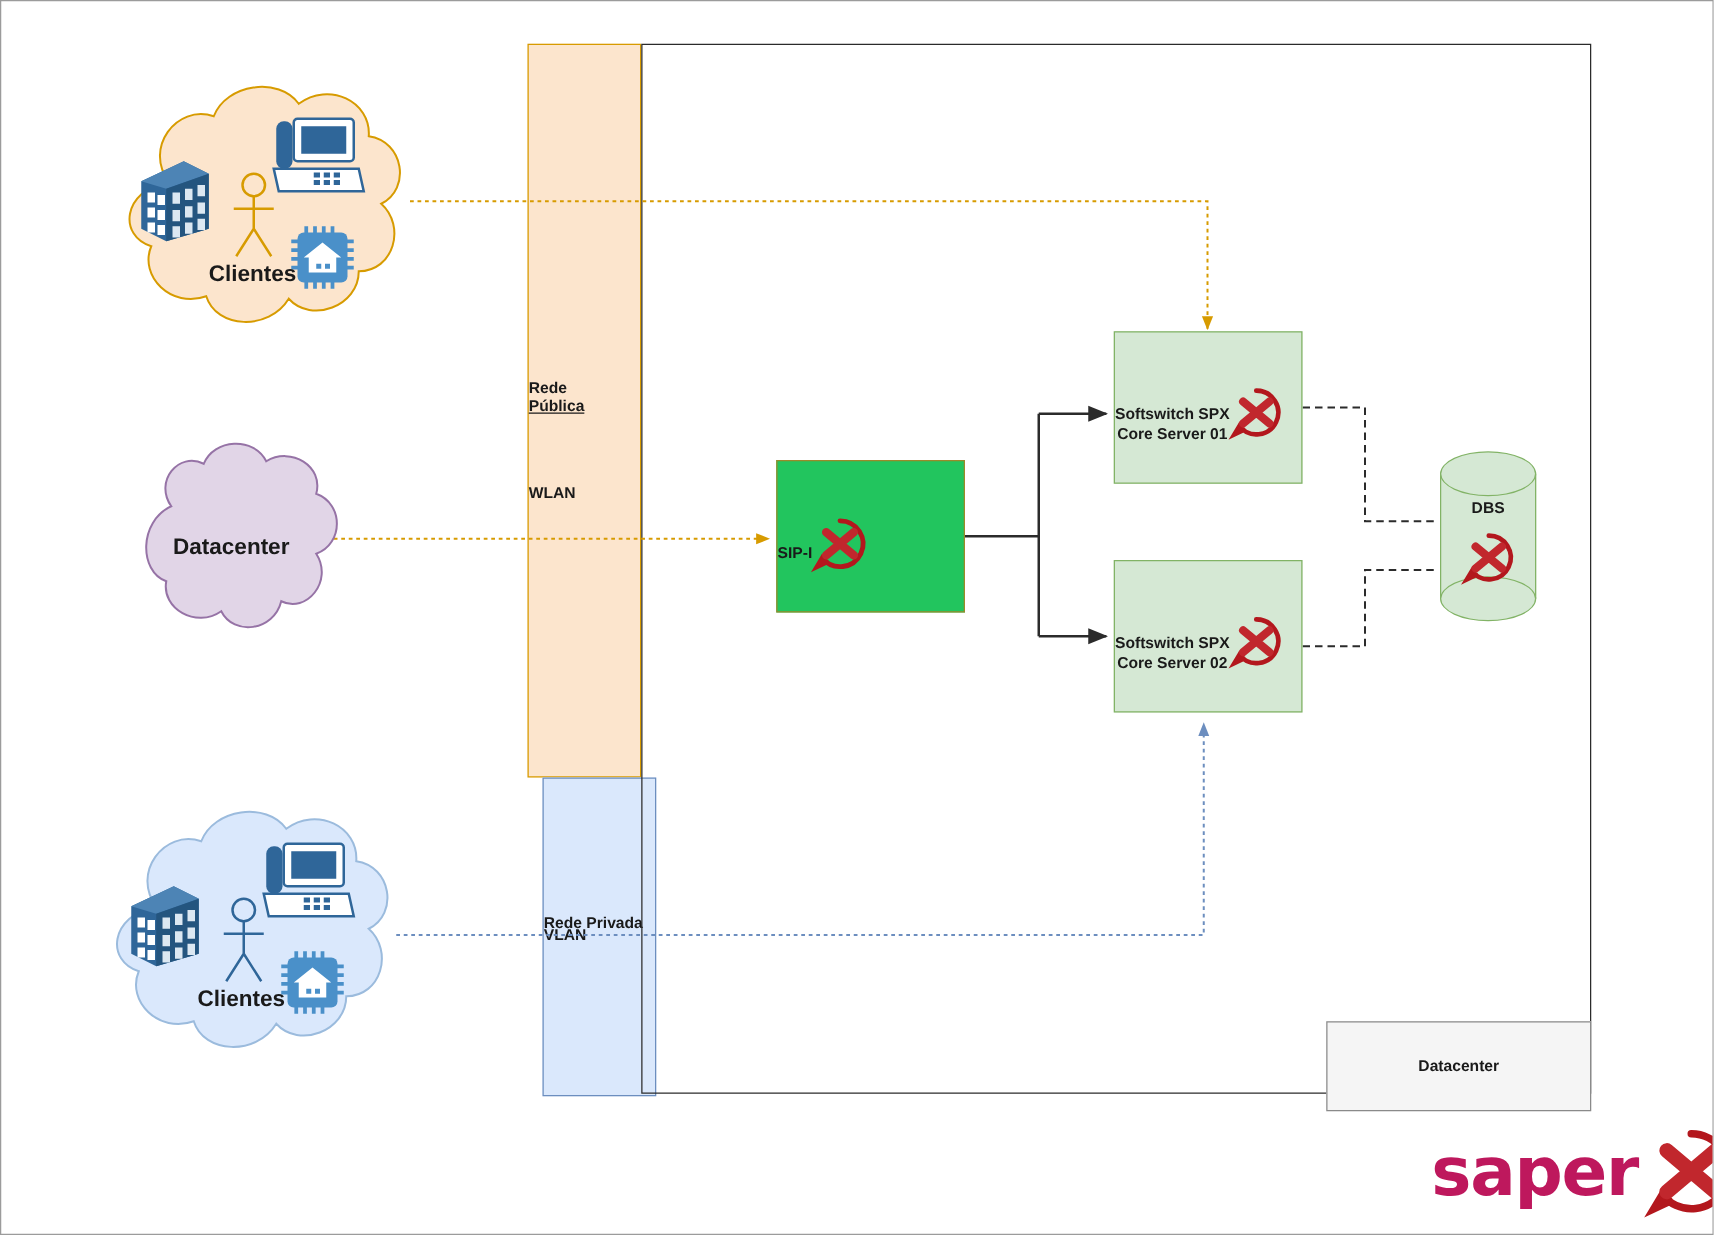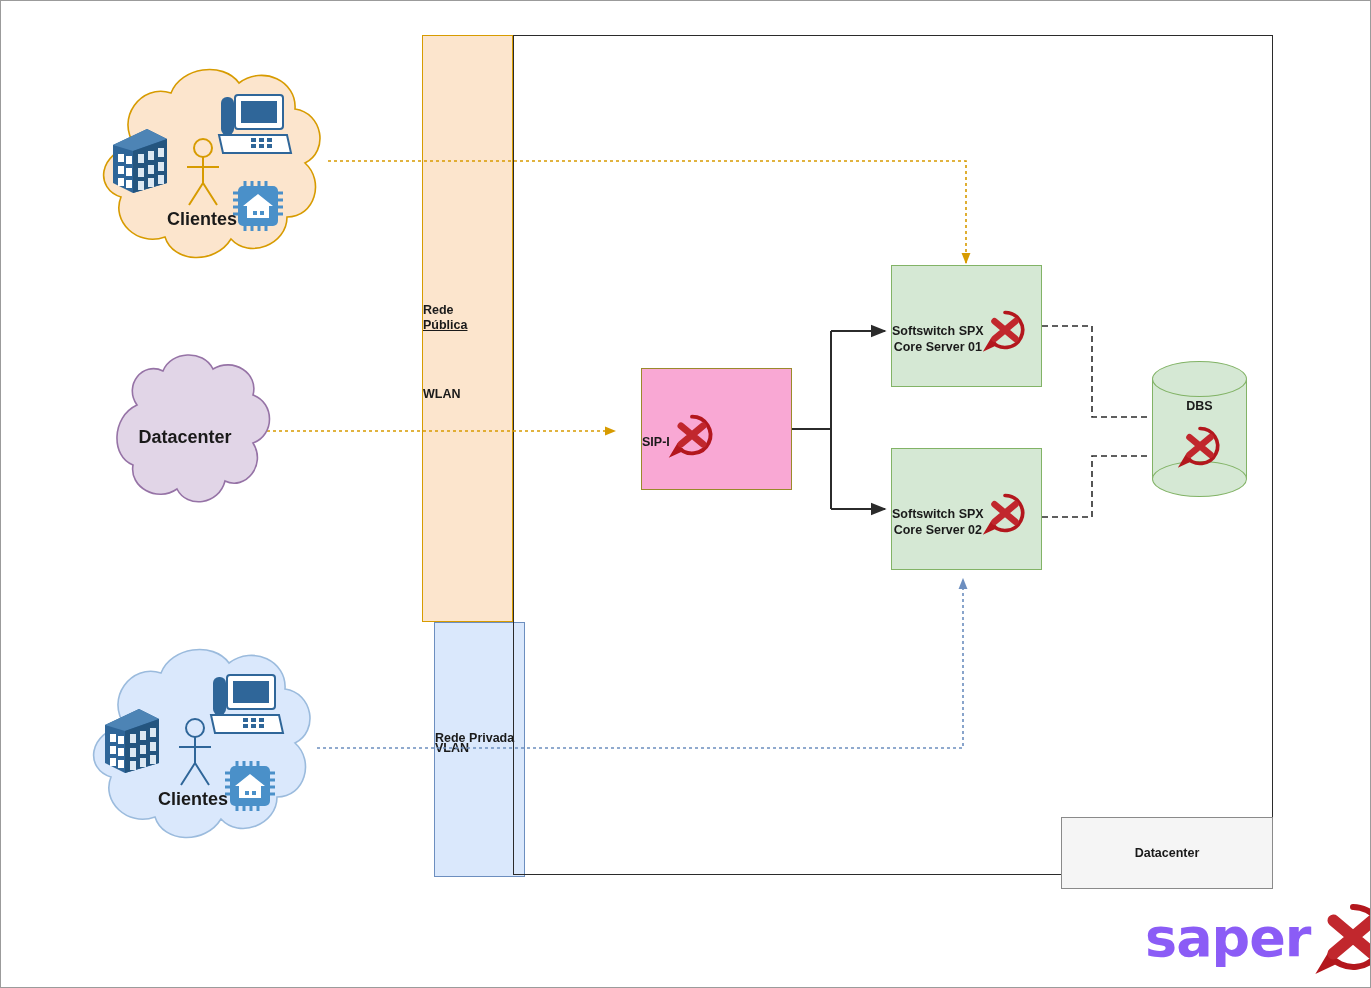--- a/index.html
+++ b/index.html
@@ -41,21 +41,21 @@
     background:#f5f5f5;border:1.4px solid #8a8a8a;
     display:flex;align-items:center;justify-content:center;
     font-size:12.5px;font-weight:bold;color:#1a1a1a;
   }
 
   
   .node{
     position:absolute;box-sizing:border-box;
     display:flex;flex-direction:row;align-items:center;
   }
-  .node-sip{background:#f9a8d4;border:1.4px solid #9a8a2a;margin-left:20px;}
+  .node-sip{background:#22c55e;border:1.4px solid #9a8a2a;}
   .node-sw{background:#d5e8d4;border:1.4px solid #82b366;}
   .node-title{
     margin-top:26px;font-size:12.5px;font-weight:bold;
     color:#1a1a1a;text-align:center;line-height:1.3;white-space:pre-line;
   }
   .node-logo{margin-top:12px;}
 
   
   .cyl{position:absolute;}
   .cyl-body{
@@ -75,21 +75,21 @@
   }
   .cyl-inner{
     position:absolute;left:0;top:0;width:100%;height:100%;
     display:flex;flex-direction:column;align-items:center;
   }
   .cyl-title{margin-top:38px;font-size:12.5px;font-weight:bold;color:#1a1a1a;}
 
   
   .brand{position:absolute;display:flex;align-items:center;}
   .brand-word{
-    font-size:54px;font-weight:bold;color:#8b5cf6;
+    font-size:54px;font-weight:bold;color:#be185d;
     letter-spacing:-1px;font-family:"DejaVu Sans",sans-serif;
   }
   svg{overflow:visible;}
 </style>
 </head>
 <body>
 
 <div id="page">
 
   <div class="band band-public" style="left:421px;top:34px;width:91px;height:587px;">
@@ -333,21 +333,21 @@
 
   <div class="node node-sw" style="left:890px;top:447px;width:151px;height:122px;">
     <div class="node-title">Softswitch SPX
 Core Server 02</div>
     <svg class="node-logo" width="42" height="42" viewBox="0 0 48 48" style="margin-top:8px;">
       <path d="M 24 4 A 20 20 0 1 1 8.5 36.5 L 4 44 L 12.5 40" fill="none" stroke="#b3171d" stroke-width="4.2" stroke-linecap="round"></path>
       <path d="M 12 14 L 36 34 M 36 14 L 12 34" stroke="#c1272d" stroke-width="7.5" stroke-linecap="round"></path>
     </svg>
   </div>
 
-  <div class="cyl" style="left:1151px;top:360px;width:95px;height:136px;">
+  <div class="cyl" style="left:1151px;top:360px;width:77px;height:136px;">
     <div class="cyl-body"></div>
     <div class="cyl-bottom"></div>
     <div class="cyl-top"></div>
     <div class="cyl-inner">
       <div class="cyl-title">DBS</div>
       <svg width="42" height="42" viewBox="0 0 48 48" style="margin-top:12px;">
         <path d="M 24 4 A 20 20 0 1 1 8.5 36.5 L 4 44 L 12.5 40" fill="none" stroke="#b3171d" stroke-width="4.2" stroke-linecap="round"></path>
         <path d="M 12 14 L 36 34 M 36 14 L 12 34" stroke="#c1272d" stroke-width="7.5" stroke-linecap="round"></path>
       </svg>
     </div>

